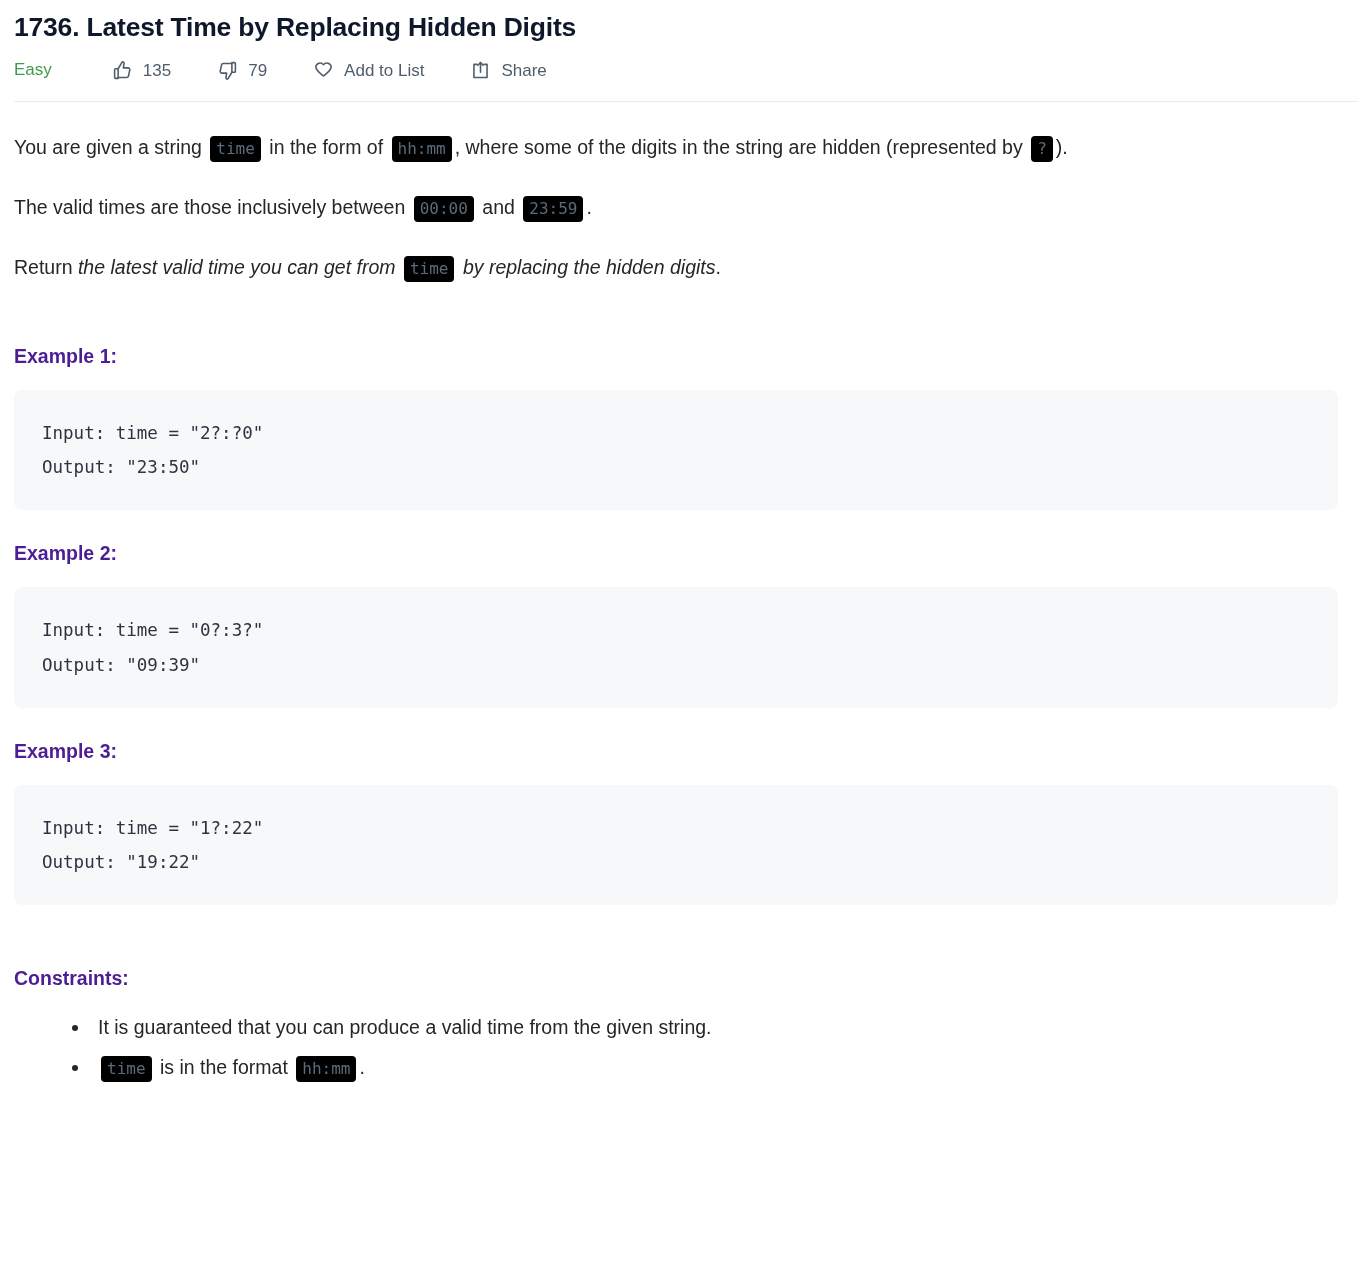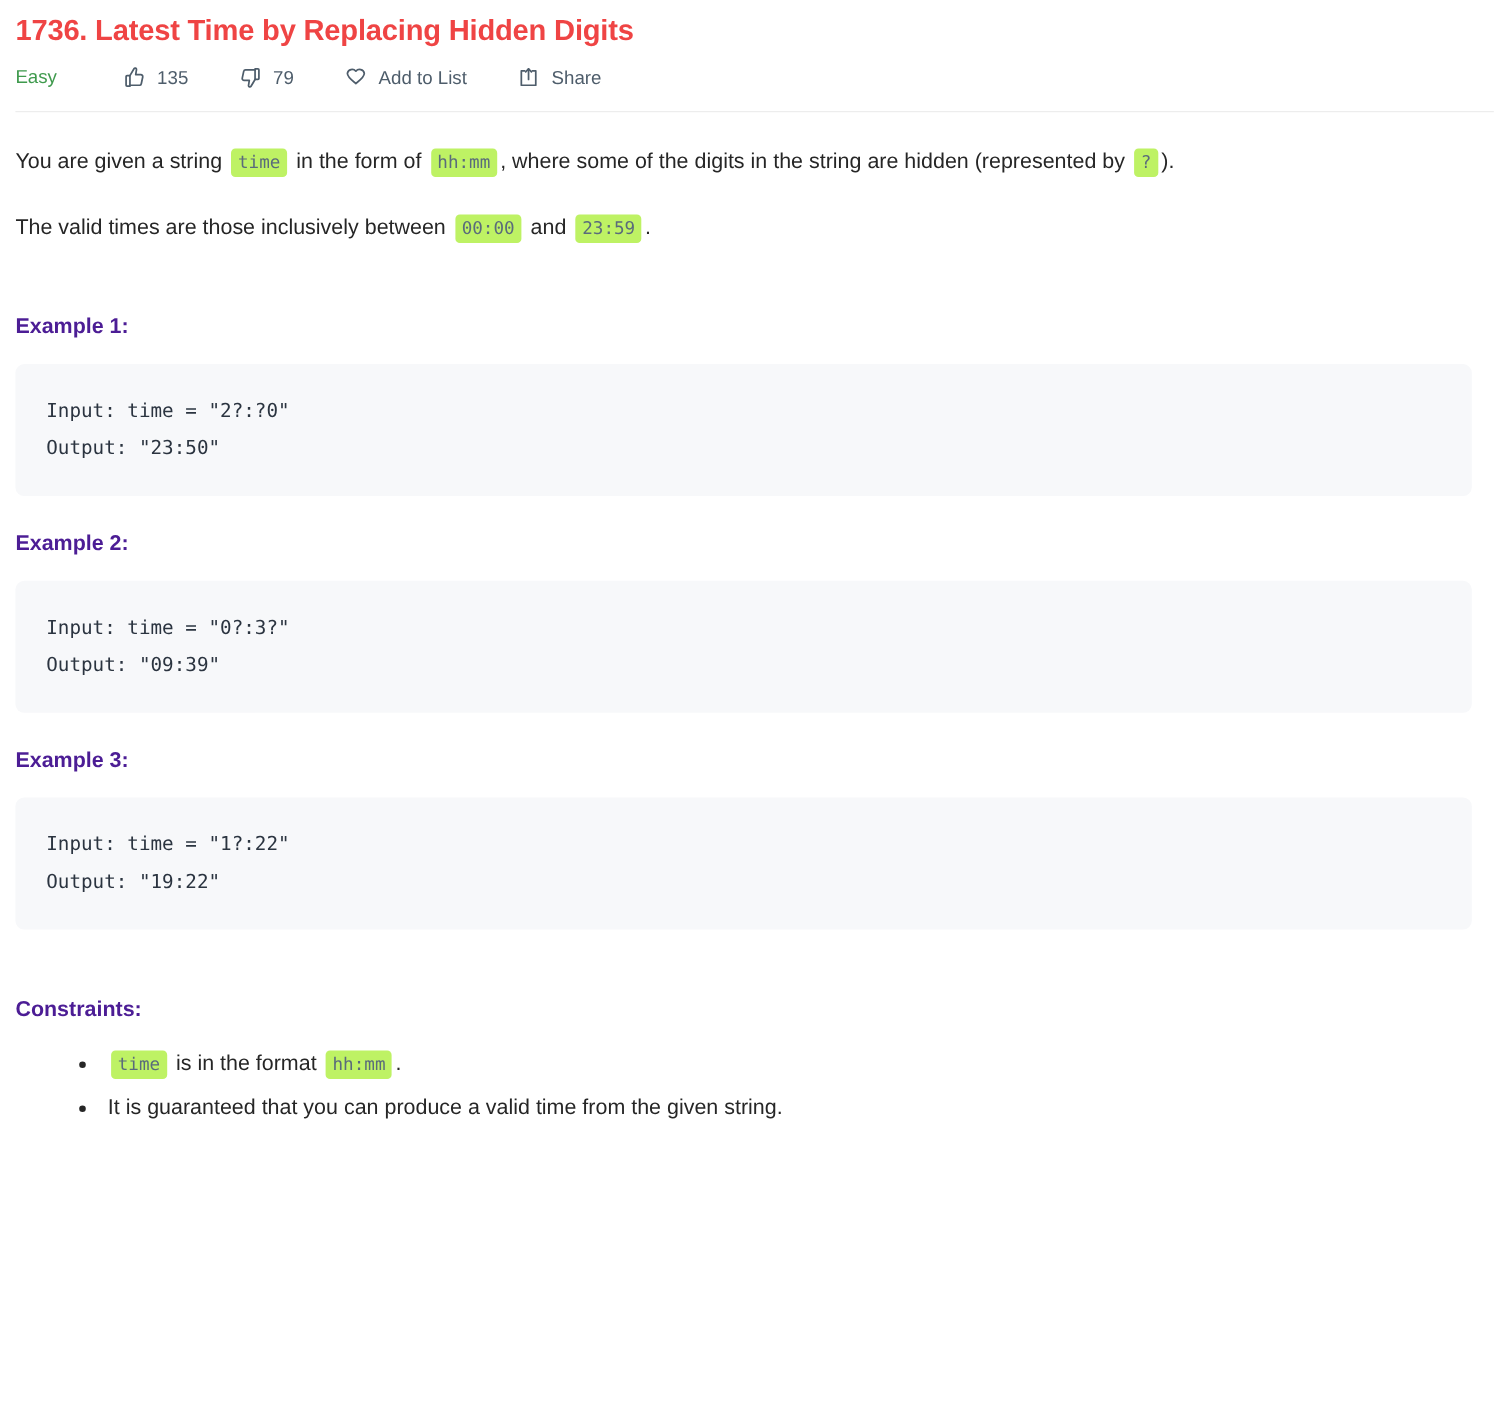--- a/index.html
+++ b/index.html
@@ -17,21 +17,21 @@
   }
   .page {
     width: 1370px;
     padding: 0 12px;
   }
 
   
   .title {
     font-size: 26.5px;
     font-weight: bold;
-    color: #ef4444;
+    color: #0f172a;
     letter-spacing: -0.2px;
     margin: 0;
     padding: 10px 0 0 2px;
     line-height: 1.3;
   }
   .meta-row {
     display: flex;
     padding: 16px 0 0 2px;
     font-size: 17px;
   }
@@ -65,21 +65,21 @@
     line-height: 1.62;
     color: #262626;
     margin: 28px 0 0 0;
   }
   .para.first { margin-top: 30px; }
   .para.italic-part em { font-style: italic; }
 
   code.inline {
     font-family: "DejaVu Sans Mono", "Liberation Mono", monospace;
     font-size: 16px;
-    background: #bef264;
+    background: #000000;
     color: #5a6b7b;
     border-radius: 4px;
     padding: 3px 6px 4px 6px;
     margin: 13px 3px;
     font-style: normal;
     white-space: pre;
   }
 
   
   .section-heading {
@@ -186,20 +186,21 @@
   </div>
 
   <div class="divider"></div>
 
   <div class="content">
 
     <p class="para first"><span>You are given a string</span> <code class="inline">time</code> <span>in the form of</span> <code class="inline">hh:mm</code><span>, where some of the digits in the string are hidden (represented by</span> <code class="inline">?</code><span>).</span></p>
 
     <p class="para"><span>The valid times are those inclusively between</span> <code class="inline">00:00</code> <span>and</span> <code class="inline">23:59</code><span>.</span></p>
 
+    <p class="para italic-part"><span>Return</span> <em>the latest valid time you can get from</em> <code class="inline">time</code> <em>by replacing the hidden digits</em><span>.</span></p>
 
     <div class="spacer-large"></div>
 
     <h3 class="section-heading">Example 1:</h3>
     <div class="codeblock">
       <div class="codeline"><b>Input:</b><span> time = "2?:?0"</span></div>
       <div class="codeline"><b>Output:</b><span> "23:50"</span></div>
     </div>
 
     <div class="spacer-pre-heading"></div>
@@ -213,18 +214,18 @@
     <h3 class="section-heading">Example 3:</h3>
     <div class="codeblock">
       <div class="codeline"><b>Input:</b><span> time = "1?:22"</span></div>
       <div class="codeline"><b>Output:</b><span> "19:22"</span></div>
     </div>
 
     <div class="spacer-large"></div>
 
     <h3 class="section-heading">Constraints:</h3>
     <ul class="constraints-list">
+      <li><span>It is guaranteed that you can produce a valid time from the given string.</span></li>
       <li><code class="inline">time</code> <span>is in the format</span> <code class="inline">hh:mm</code><span>.</span></li>
-      <li><span>It is guaranteed that you can produce a valid time from the given string.</span></li>
     </ul>
 
   </div>
 </div>
 
 </body></html>

